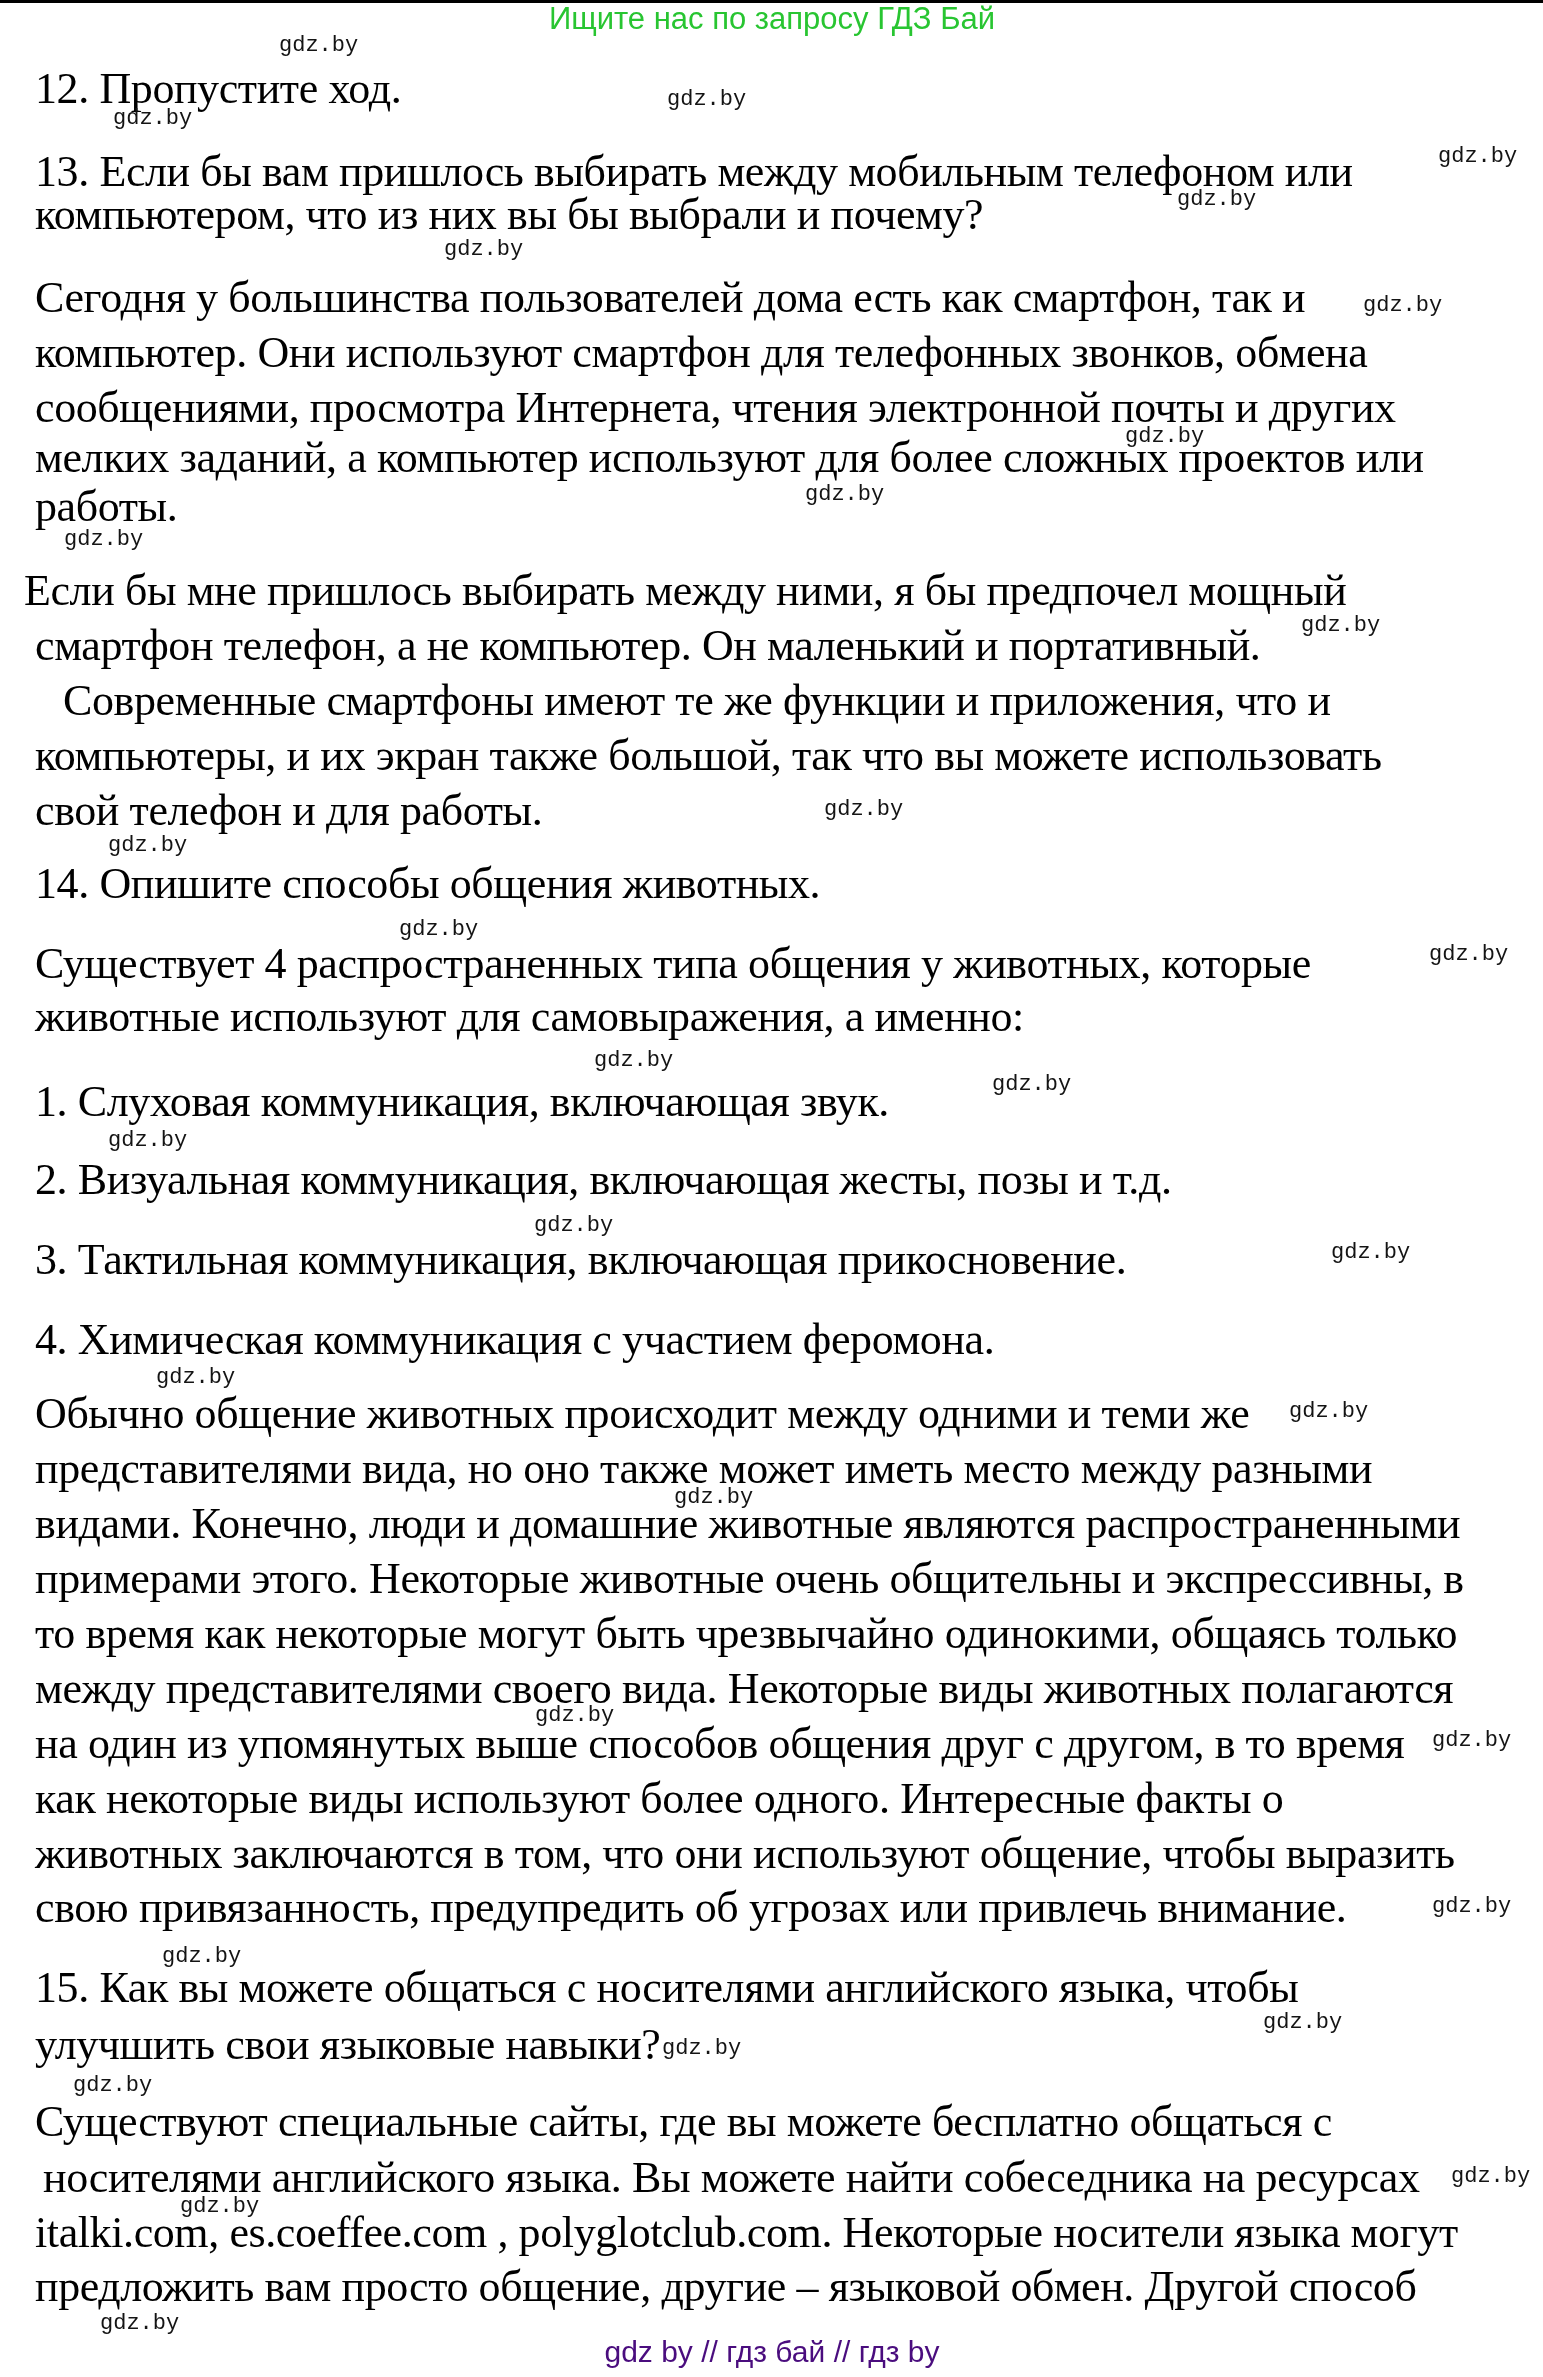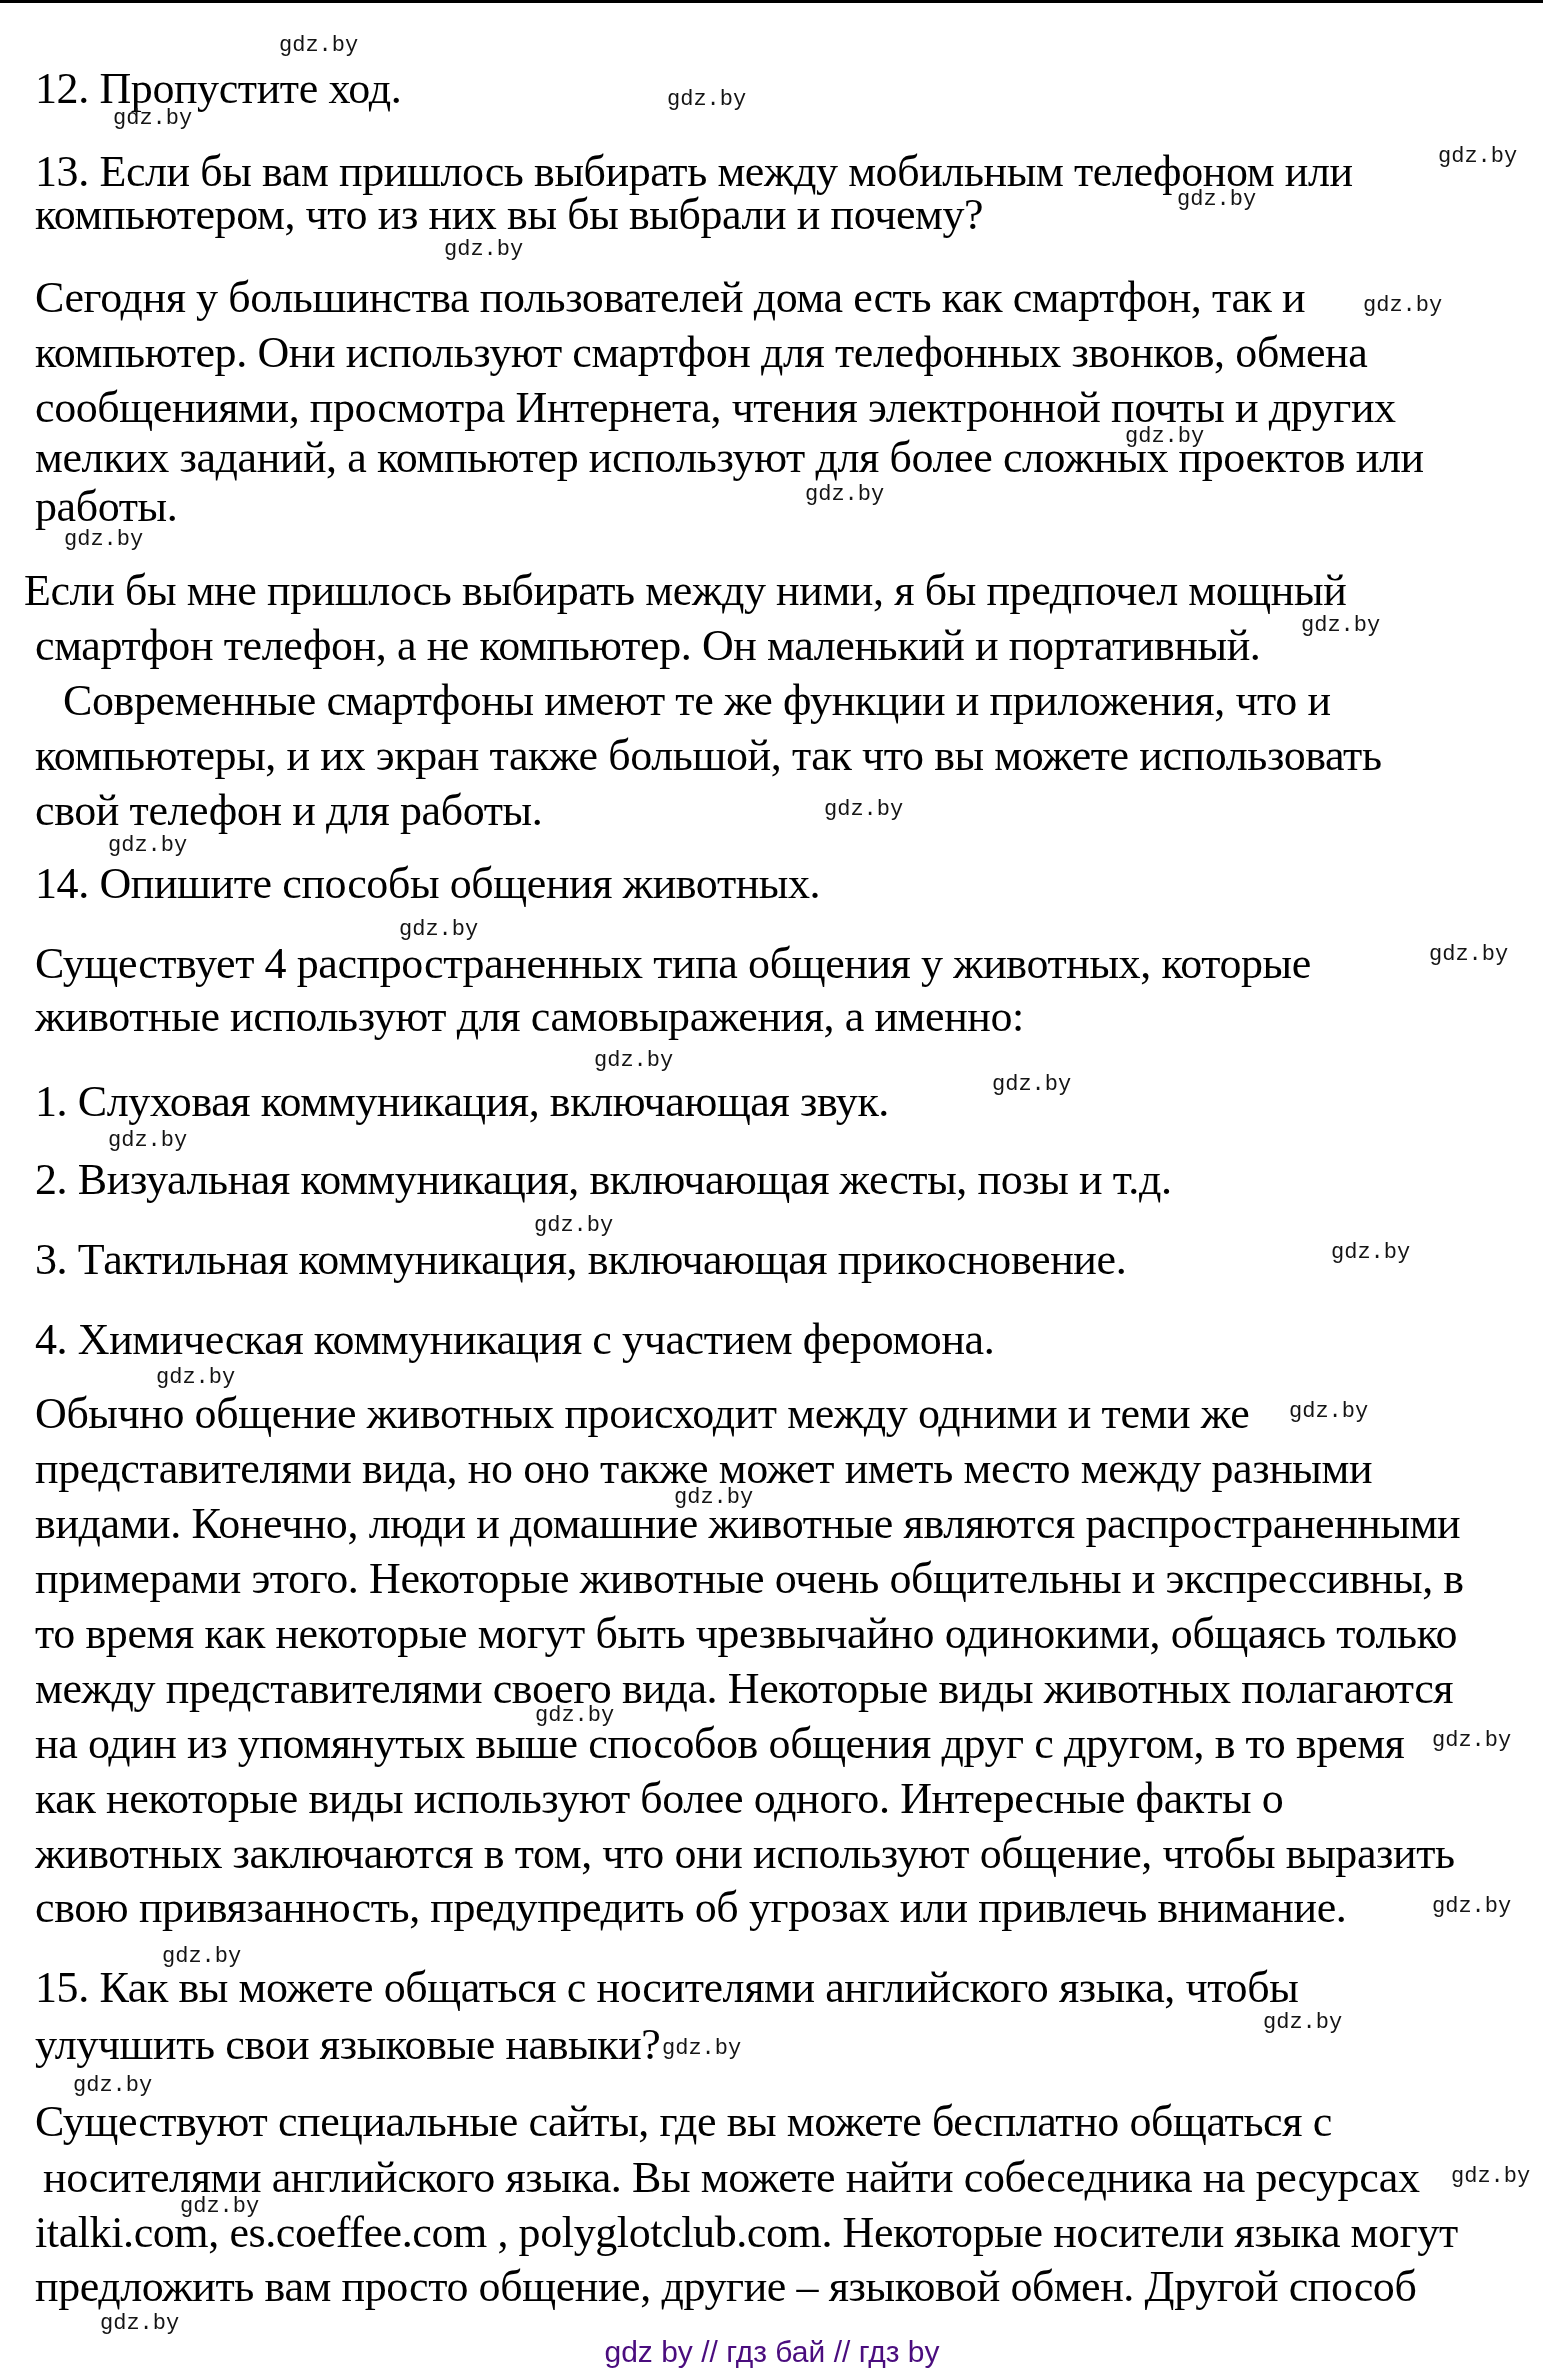--- a/index.html
+++ b/index.html
@@ -39,20 +39,21 @@
     line-height: 1;
     color: #141414;
     white-space: nowrap;
   }
 </style>
 </head>
 <body>
 
 <div class="page">
   <div class="top-border" style="background: rgb(0, 0, 0);"></div>
+  <div class="banner top" style="color: rgb(40, 197, 49);">Ищите нас по запросу ГДЗ Бай</div>
   <div>
       <div class="line" style="left: 35px; top: 67px; color: rgb(0, 0, 0);">12. Пропустите ход.</div>
       <div class="line" style="left: 35px; top: 150px; color: rgb(0, 0, 0);">13. Если бы вам пришлось выбирать между мобильным телефоном или</div>
       <div class="line" style="left: 35px; top: 193px; color: rgb(0, 0, 0);">компьютером, что из них вы бы выбрали и почему?</div>
       <div class="line" style="left: 35px; top: 276px; color: rgb(0, 0, 0);">Сегодня у большинства пользователей дома есть как смартфон, так и</div>
       <div class="line" style="left: 35px; top: 331px; color: rgb(0, 0, 0);">компьютер. Они используют смартфон для телефонных звонков, обмена</div>
       <div class="line" style="left: 35px; top: 386px; color: rgb(0, 0, 0);">сообщениями, просмотра Интернета, чтения электронной почты и других</div>
       <div class="line" style="left: 35px; top: 436px; color: rgb(0, 0, 0);">мелких заданий, а компьютер используют для более сложных проектов или</div>
       <div class="line" style="left: 35px; top: 485px; color: rgb(0, 0, 0);">работы.</div>
       <div class="line" style="left: 24px; top: 569px; color: rgb(0, 0, 0);">Если бы мне пришлось выбирать между ними, я бы предпочел мощный</div>

